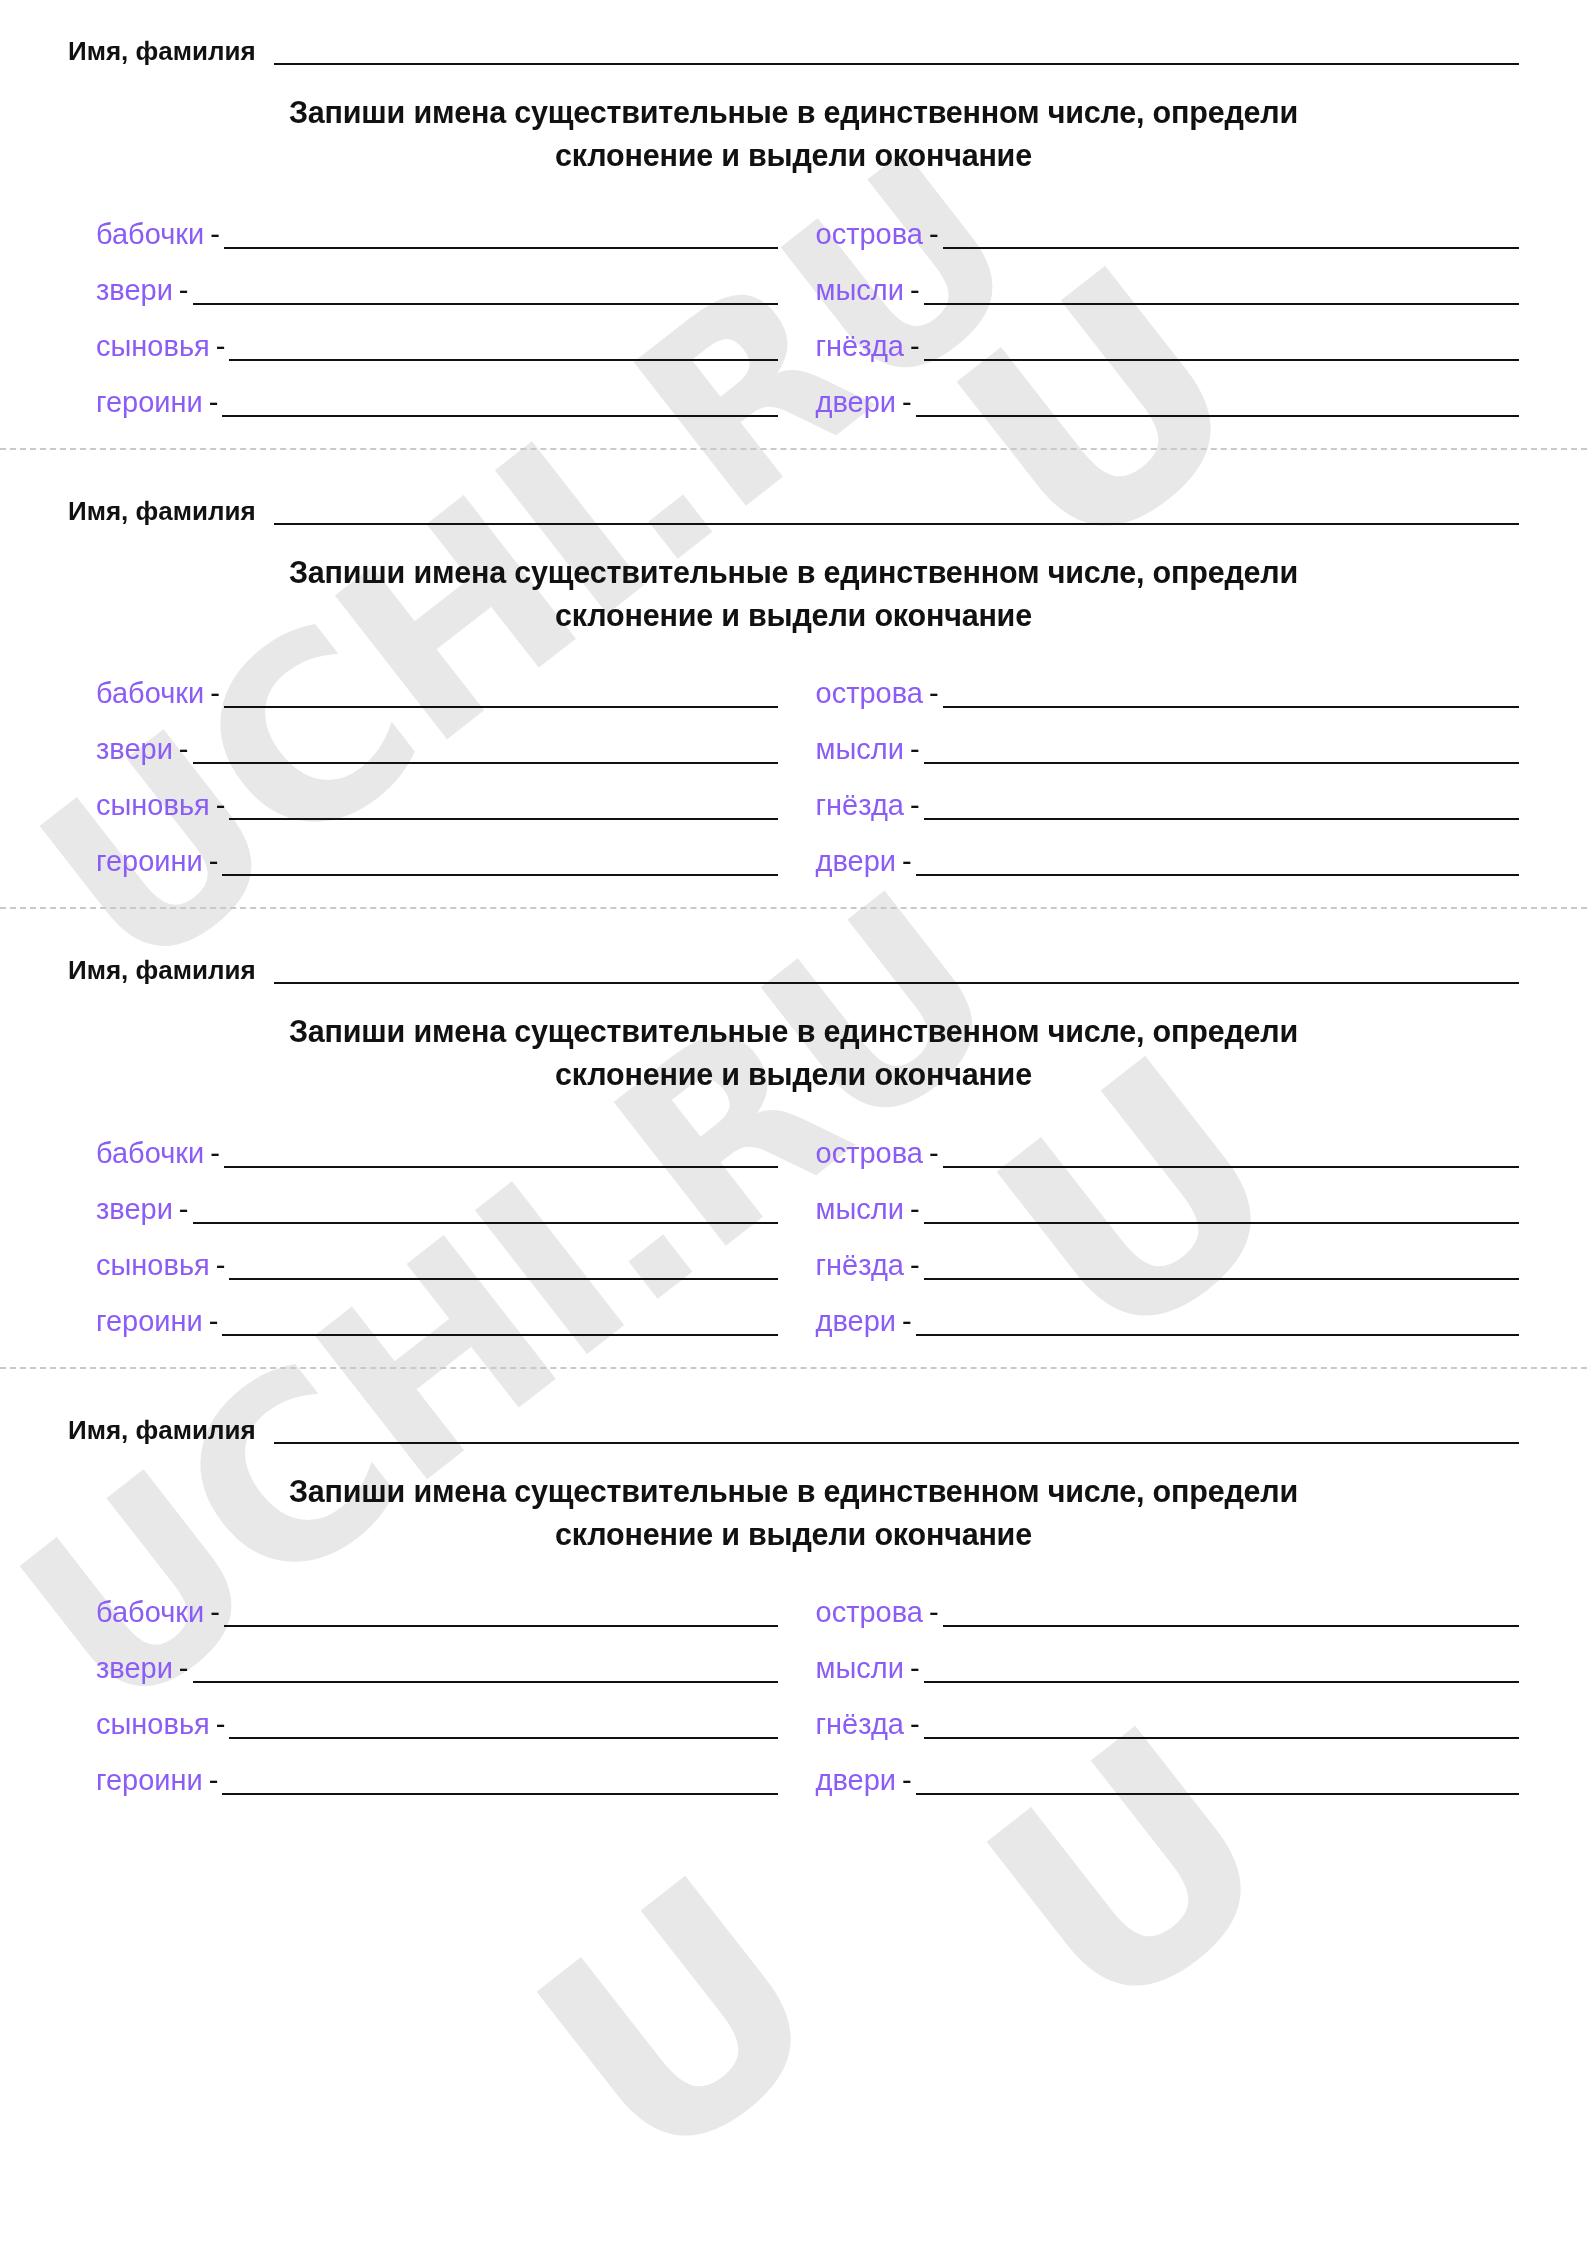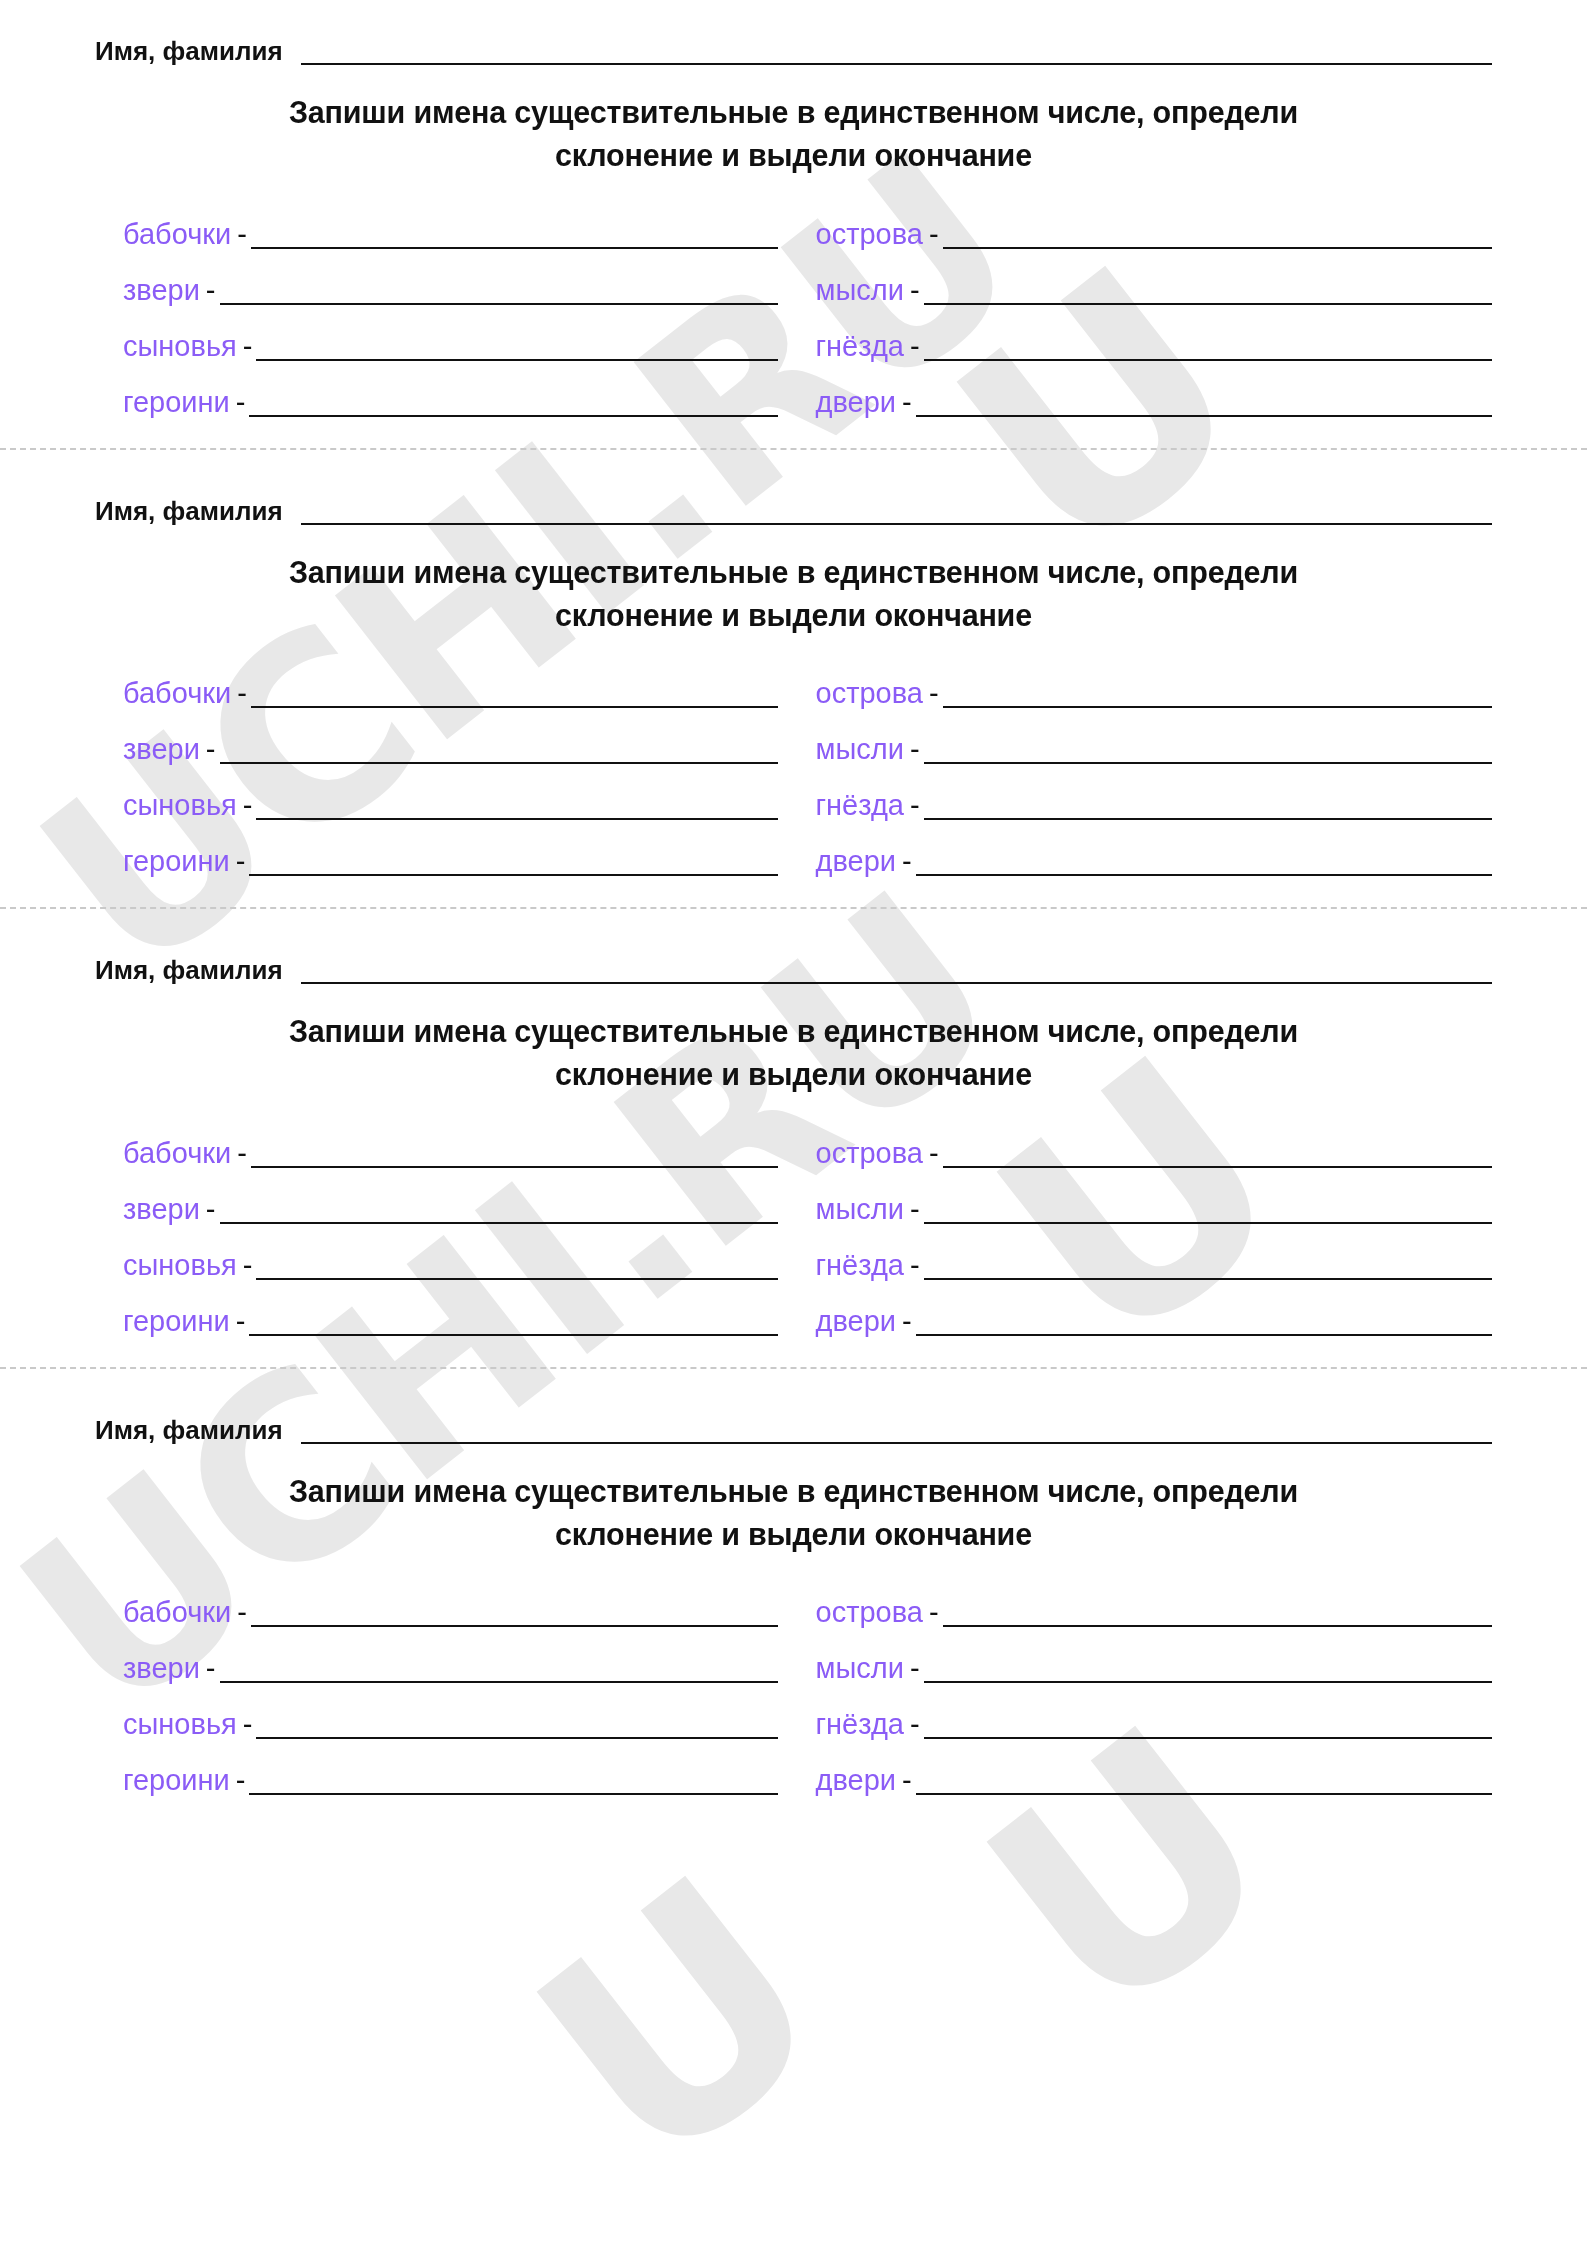--- a/index.html
+++ b/index.html
@@ -48,21 +48,21 @@
   .wm3 { left: 980px;  top: 240px; }
   .wm4 { left: 1020px; top: 1030px; }
   .wm5 { left: 1010px; top: 1700px; }
   .wm6 { left: 560px;  top: 1850px; }
 
   
   .block {
     position: relative;
     z-index: 2;
     width: 1587px;
-    padding: 0 95px;
+    padding: 0 68px;
   }
   .block-inner { width: 100%; }
 
   .namerow {
     display: flex;
     align-items: flex-end;
     gap: 18px;
   }
   .name-label {
     font-size: 26px;

